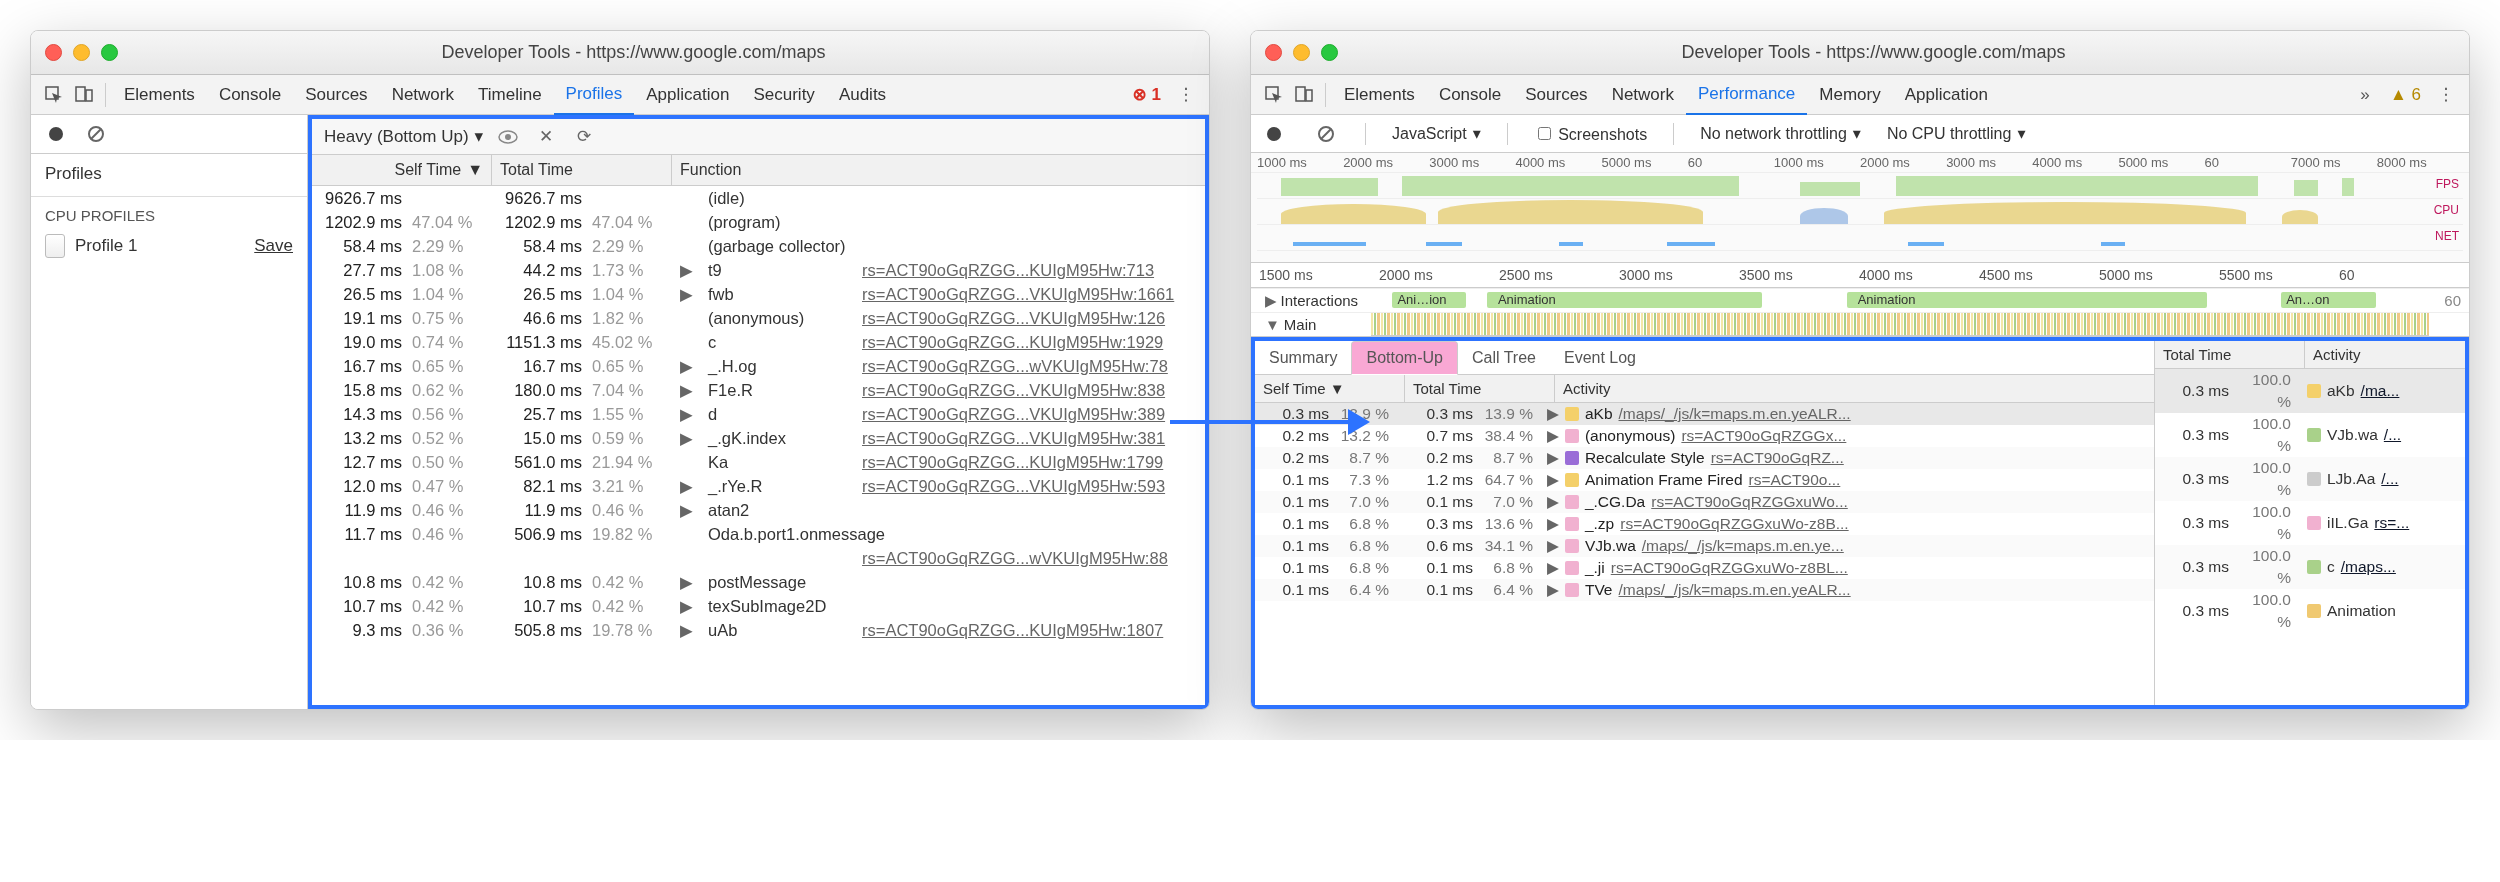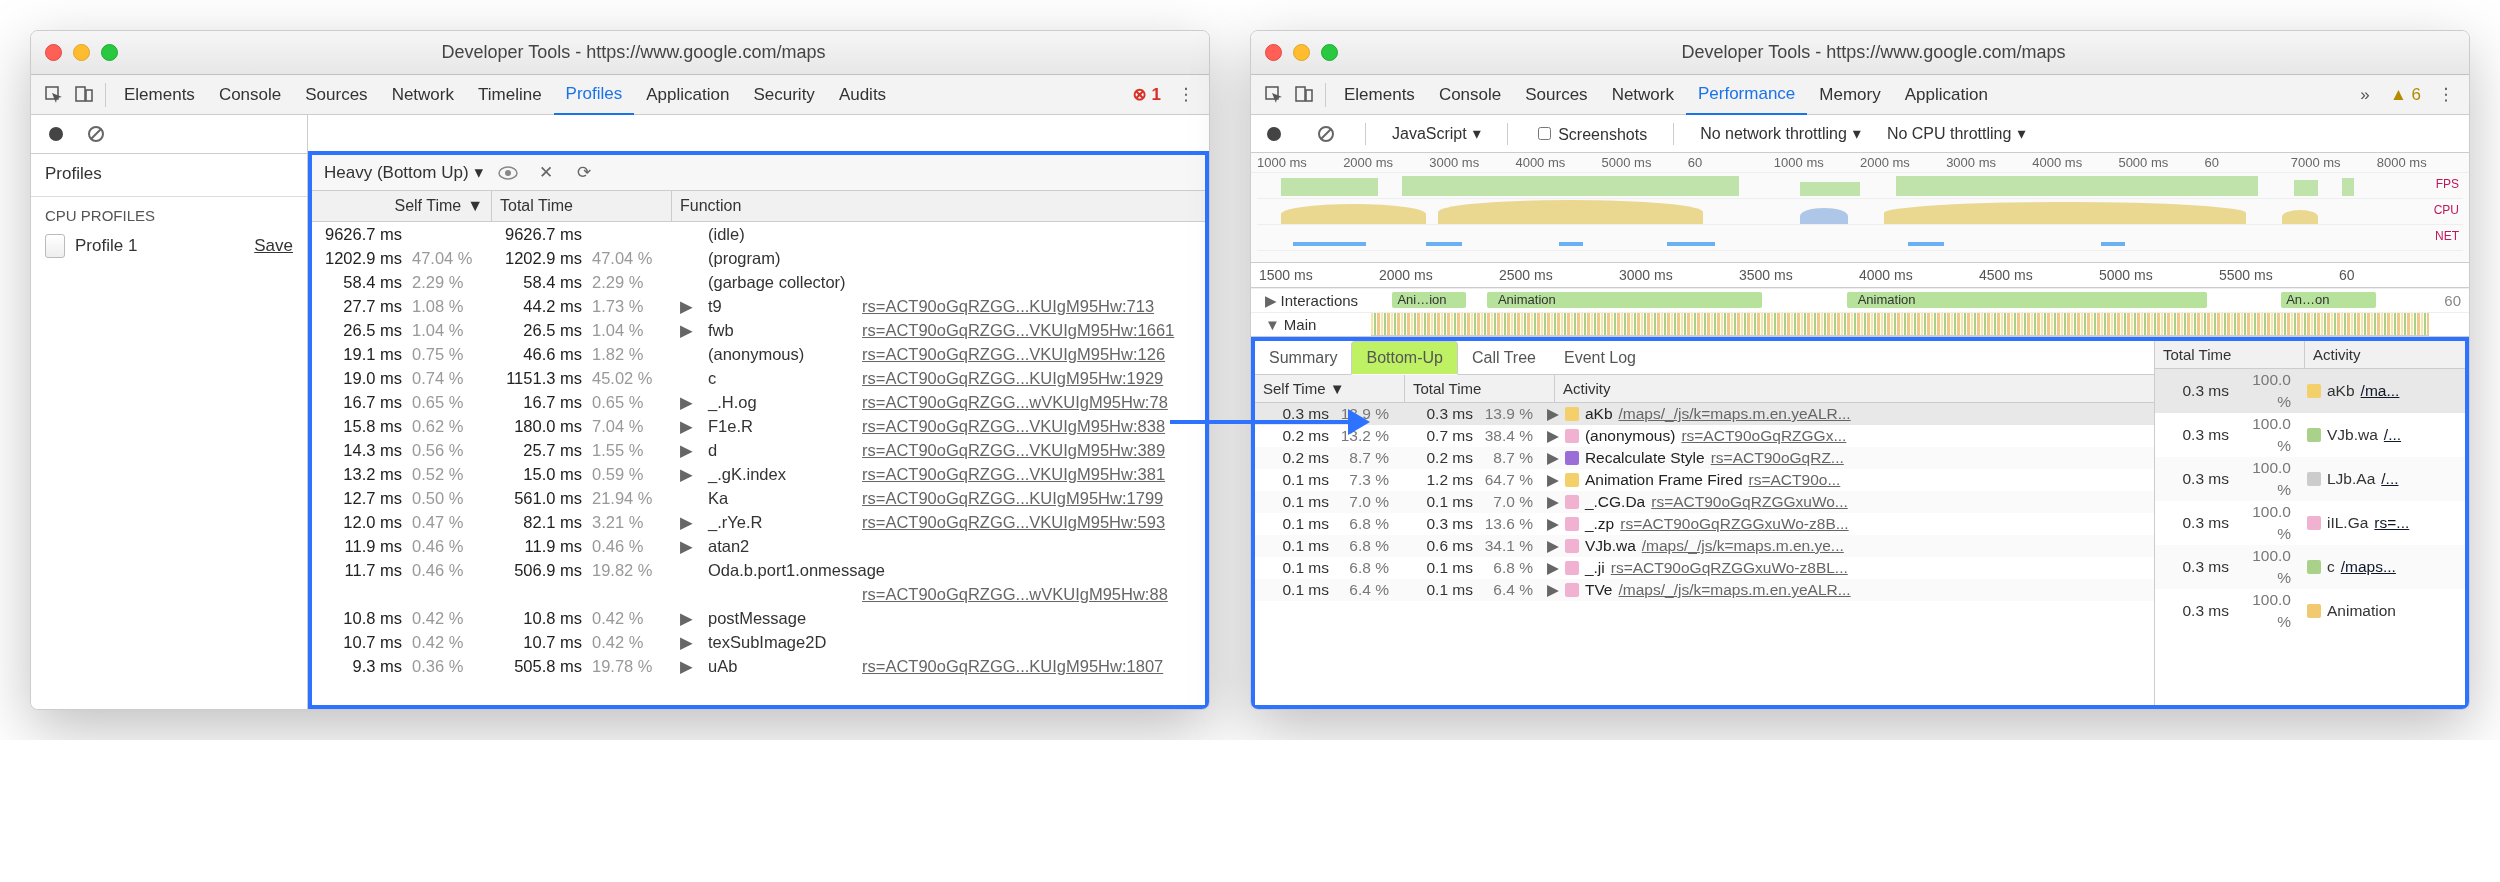--- a/index.html
+++ b/index.html
@@ -29,21 +29,21 @@
   .sidebar .row { display:flex; align-items:center; padding:6px 12px; gap:14px;}
   .sidebar .hdr { font-size:17px; padding:10px 14px;}
   .sidebar .sec { font-size:15px; color:#555; padding:8px 14px 4px;}
   .sidebar .item { display:flex; align-items:center; padding:6px 14px; gap:10px; justify-content:space-between;}
   .sidebar .item .lab{display:flex; align-items:center; gap:10px;}
   .sidebar .item .fileico{width:20px;height:24px;background:linear-gradient(#fff,#eee); border:1px solid #bbb; border-radius:3px;}
   .sidebar .save{text-decoration:underline; color:#333; font-size:17px;}
   .sidebar hr{border:none;border-top:1px solid #ddd; margin:2px 0;}
 
   .highlight-box { border:4px solid #2d73ff;}
-  .panel1 { flex:1; display:flex; flex-direction:column; overflow:hidden;margin-top:36px;}
+  .panel1 { flex:1; display:flex; flex-direction:column; overflow:hidden;}
   .toolbar { height:36px; background:#f7f7f7; border-bottom:1px solid #ccc; display:flex; align-items:center; gap:12px; padding:0 12px; font-size:17px;}
   .toolbar .sel{display:flex;align-items:center;gap:6px;}
   .mini-ico{width:26px;height:26px;display:flex;align-items:center;justify-content:center;color:#666;}
   .thead { display:flex; background:#f1f1f1; border-bottom:1px solid #ccc; font-size:16px; color:#333;}
   .thead div{padding:6px 8px;}
   .col-st{width:180px;border-right:1px solid #ccc; display:flex; justify-content:flex-end; align-items:center; gap:6px;}
   .col-tt{width:180px;border-right:1px solid #ccc; padding-left:20px;}
   .col-fn{flex:1;}
   .rows1{flex:1; overflow:auto;}
   .r1{display:flex; font-size:16.5px; line-height:22px; padding:1px 0;}
@@ -76,21 +76,21 @@
   .track .tbody{flex:1; height:100%; position:relative;}
   .span{position:absolute; height:16px; top:3px; border-radius:2px;}
   .track .rnum{width:40px; text-align:right; color:#888; padding-right:8px;}
   .flame-main{height:40px; background:repeating-linear-gradient(90deg,#f4e7a8 0 2px,#fff 2px 3px,#a9d18a 3px 5px,#fff 5px 6px,#f0c987 6px 9px,#fff 9px 10px); border-bottom:1px solid #ccc;}
 
   .bottom-panel{flex:1; display:flex; position:relative; overflow:hidden;}
   .bp-left{flex:1; display:flex; flex-direction:column; border-right:1px solid #ccc;}
   .bp-right{width:310px; display:flex; flex-direction:column;}
   .subtabs{height:34px; display:flex; align-items:center; border-bottom:1px solid #ccc; font-size:16px;}
   .subtabs .stab{padding:0 14px; line-height:32px; color:#555;}
-  .subtabs .stab.sel{background:#bef264; border:1px solid #ccc; border-bottom:1px solid #fff; border-radius:4px 4px 0 0;}
+  .subtabs .stab.sel{background:#f9a8d4; border:1px solid #ccc; border-bottom:1px solid #fff; border-radius:4px 4px 0 0;}
   .bp-head{display:flex; background:#f1f1f1; border-bottom:1px solid #ccc; font-size:15px;}
   .bp-head div{padding:5px 8px;}
   .c-st{width:150px; border-right:1px solid #ccc; text-align:left;}
   .c-tt{width:150px; border-right:1px solid #ccc;}
   .c-act{flex:1;}
   .rows2{flex:1; overflow:auto;}
   .r2{display:flex; font-size:15.5px; line-height:22px; align-items:center; height:22px;}
   .r2:nth-child(odd){background:#fafafa;}
   .r2:first-child{background:#e8e8e8;}
   .r2 .n2{width:80px; text-align:right; padding-right:6px;}

